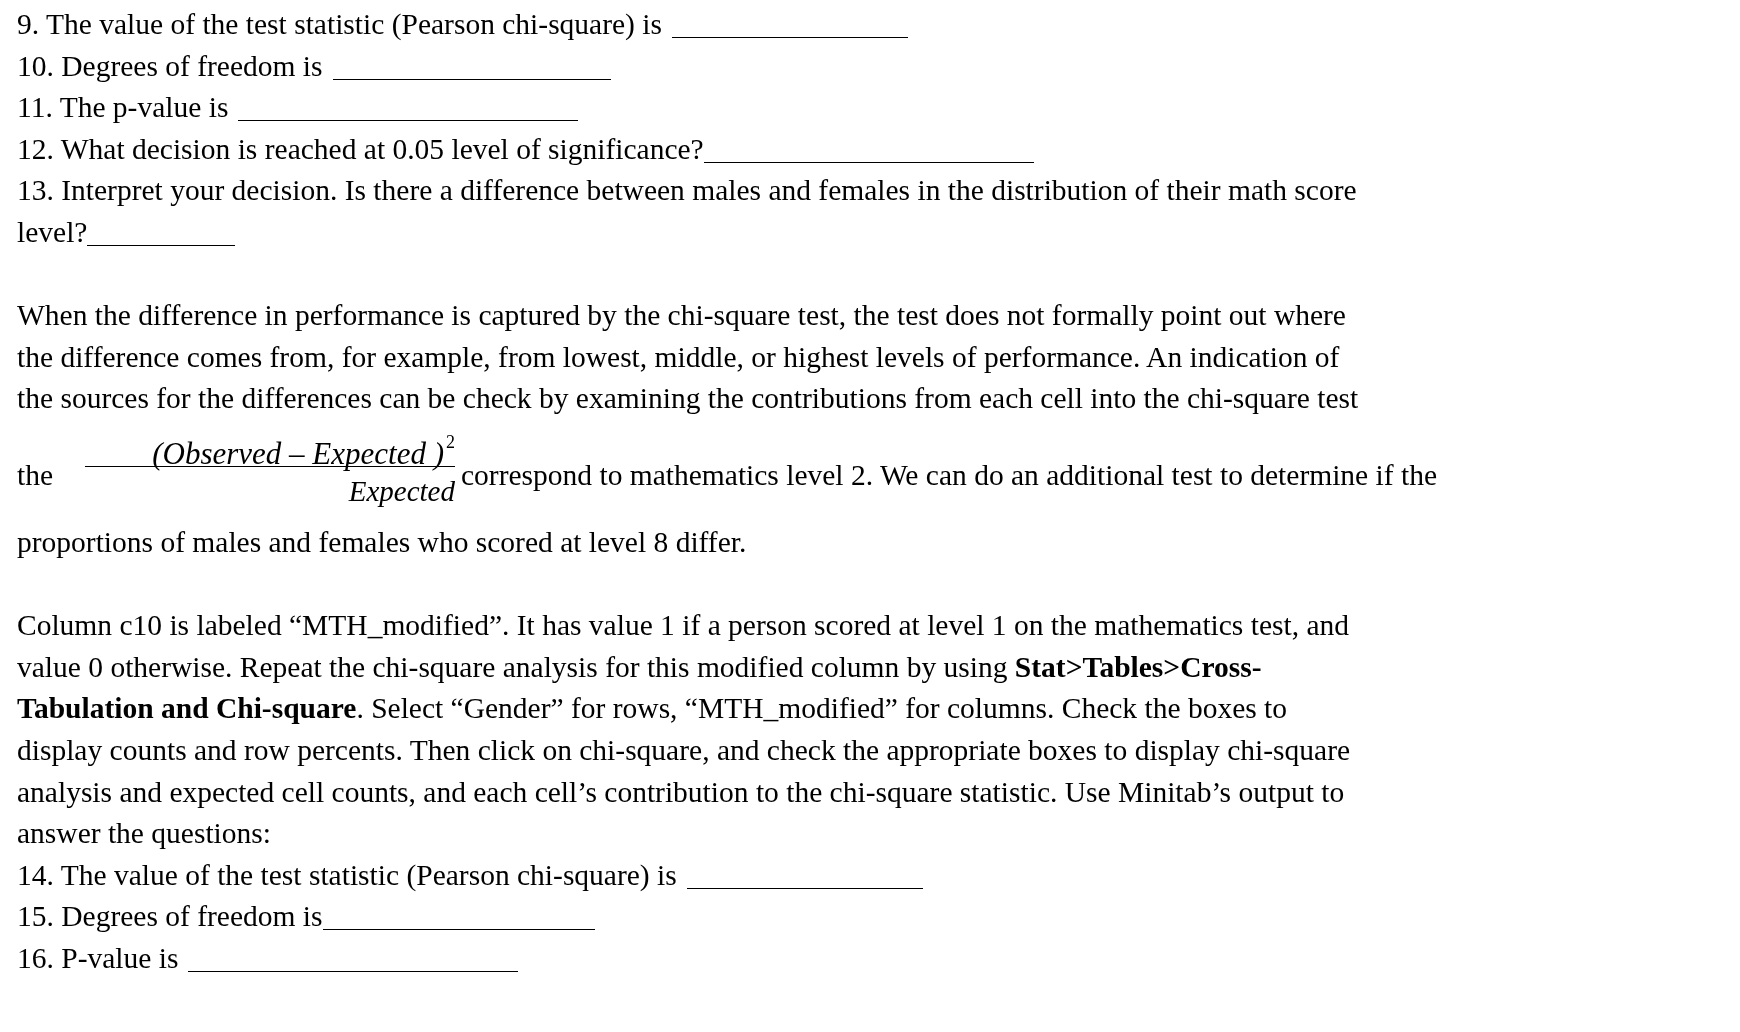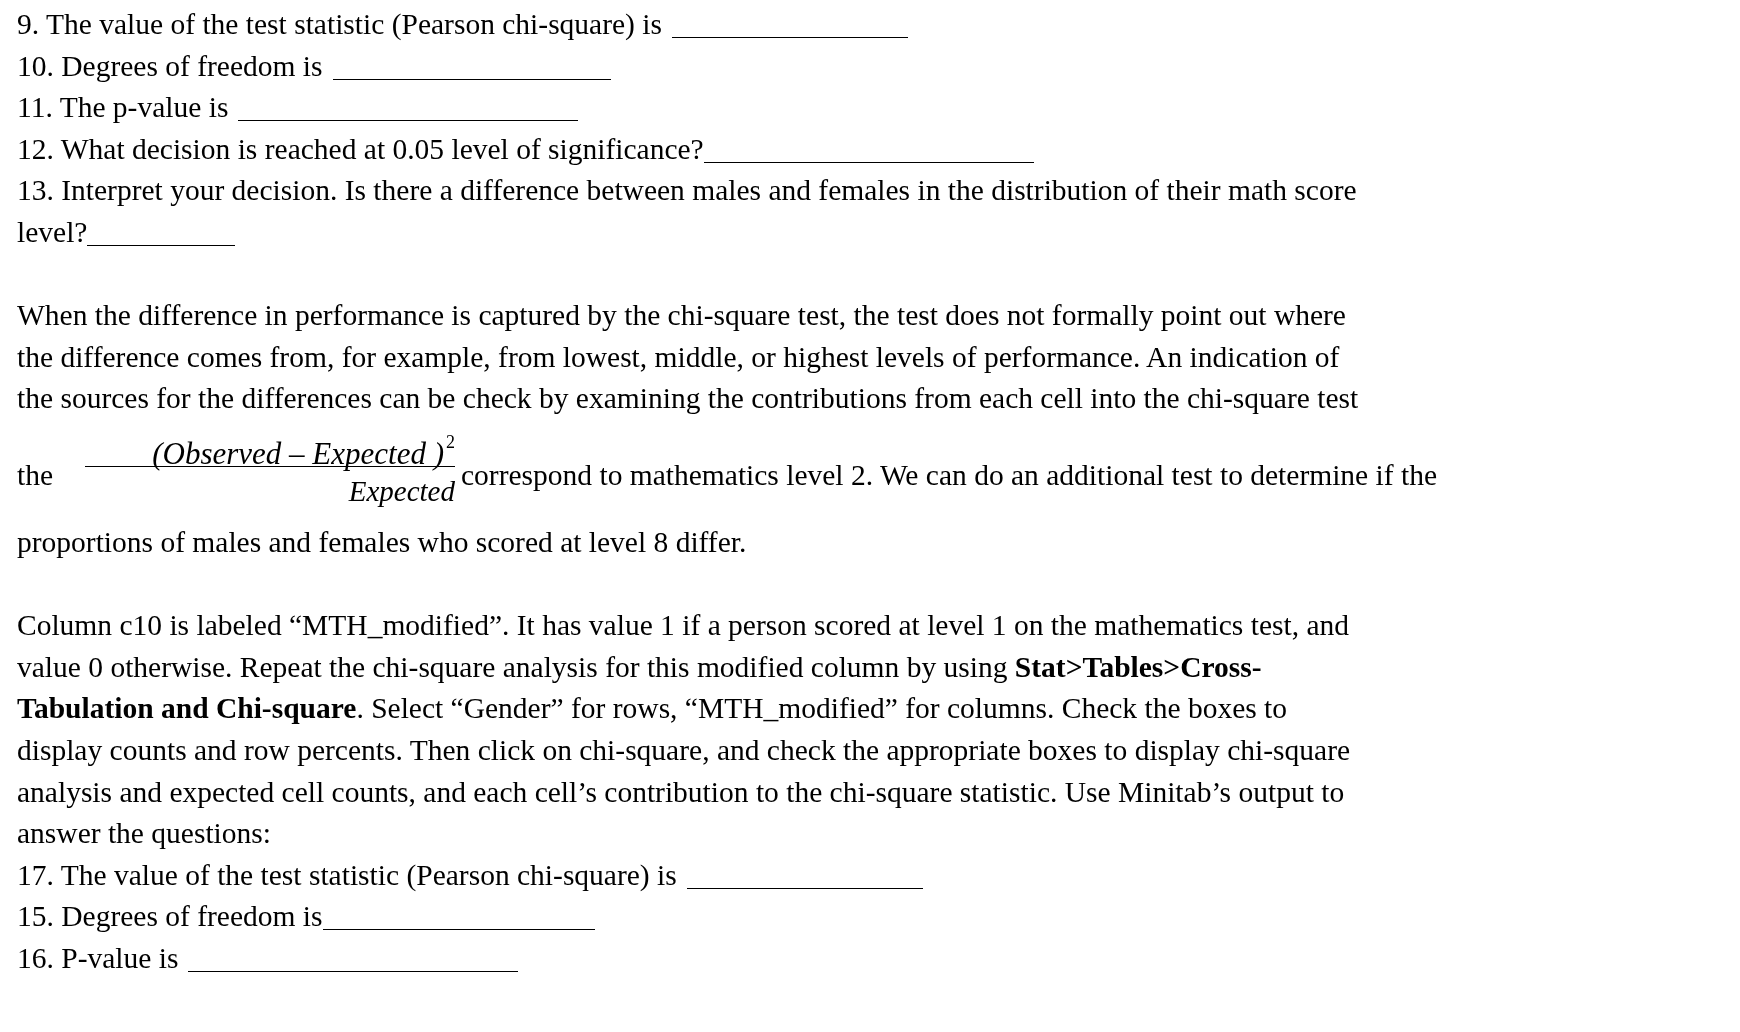--- a/index.html
+++ b/index.html
@@ -84,21 +84,21 @@
   <div>
     <div class="line">Column c10 is labeled “MTH_modified”. It has value 1 if a person scored at level 1 on the mathematics test, and</div>
     <div class="line"><span>value 0 otherwise. Repeat the chi-square analysis for this modified column by using </span><b>Stat&gt;Tables&gt;Cross-</b></div>
     <div class="line"><b>Tabulation and Chi-square</b><span>. Select “Gender” for rows, “MTH_modified” for columns. Check the boxes to</span></div>
     <div class="line">display counts and row percents. Then click on chi-square, and check the appropriate boxes to display chi-square</div>
     <div class="line">analysis and expected cell counts, and each cell’s contribution to the chi-square statistic. Use Minitab’s output to</div>
     <div class="line">answer the questions:</div>
   </div>
 
   <div class="line">
-    <span>17.</span>
+    <span>14.</span>
     <span>The value of the test statistic (Pearson chi-square) is</span><span class="blank-uline gap-l" style="width:236px"></span>
   </div>
   <div class="line">
     <span>15.</span>
     <span>Degrees of freedom is</span><span class="blank-uline" style="width:272px"></span>
   </div>
   <div class="line">
     <span>16.</span>
     <span>P-value is</span><span class="blank-uline gap-l" style="width:330px"></span>
   </div>

